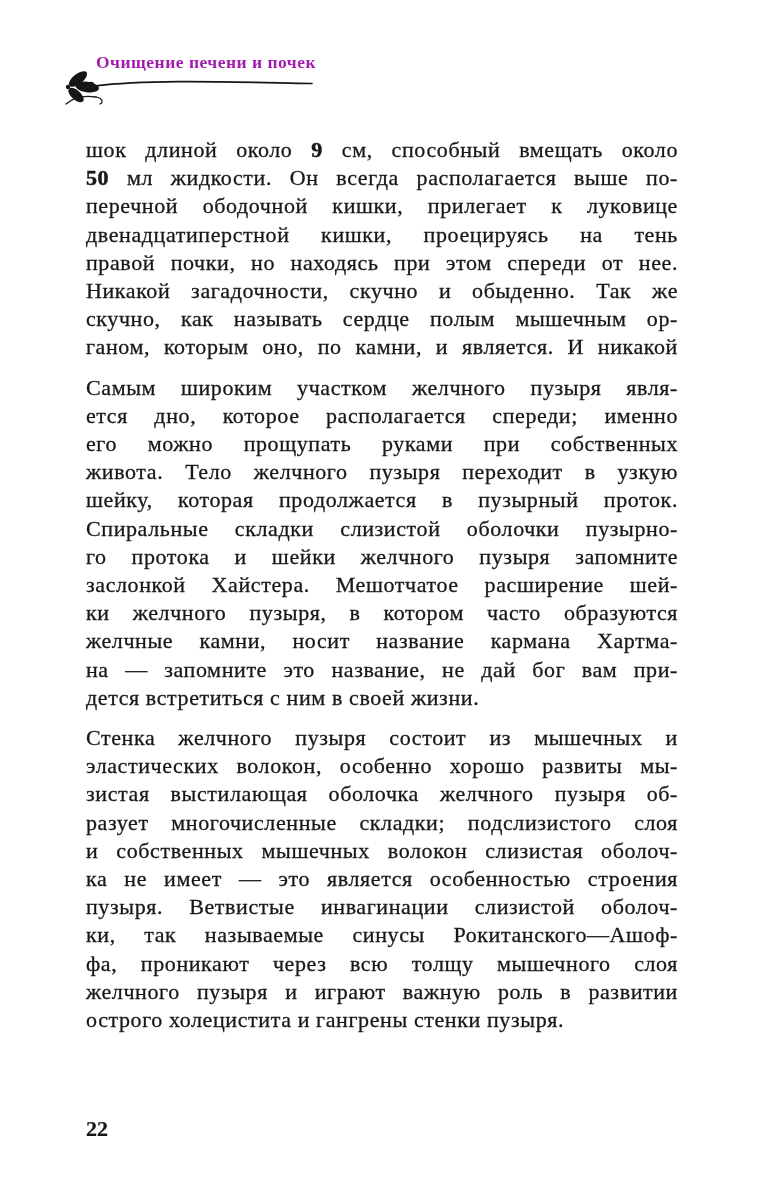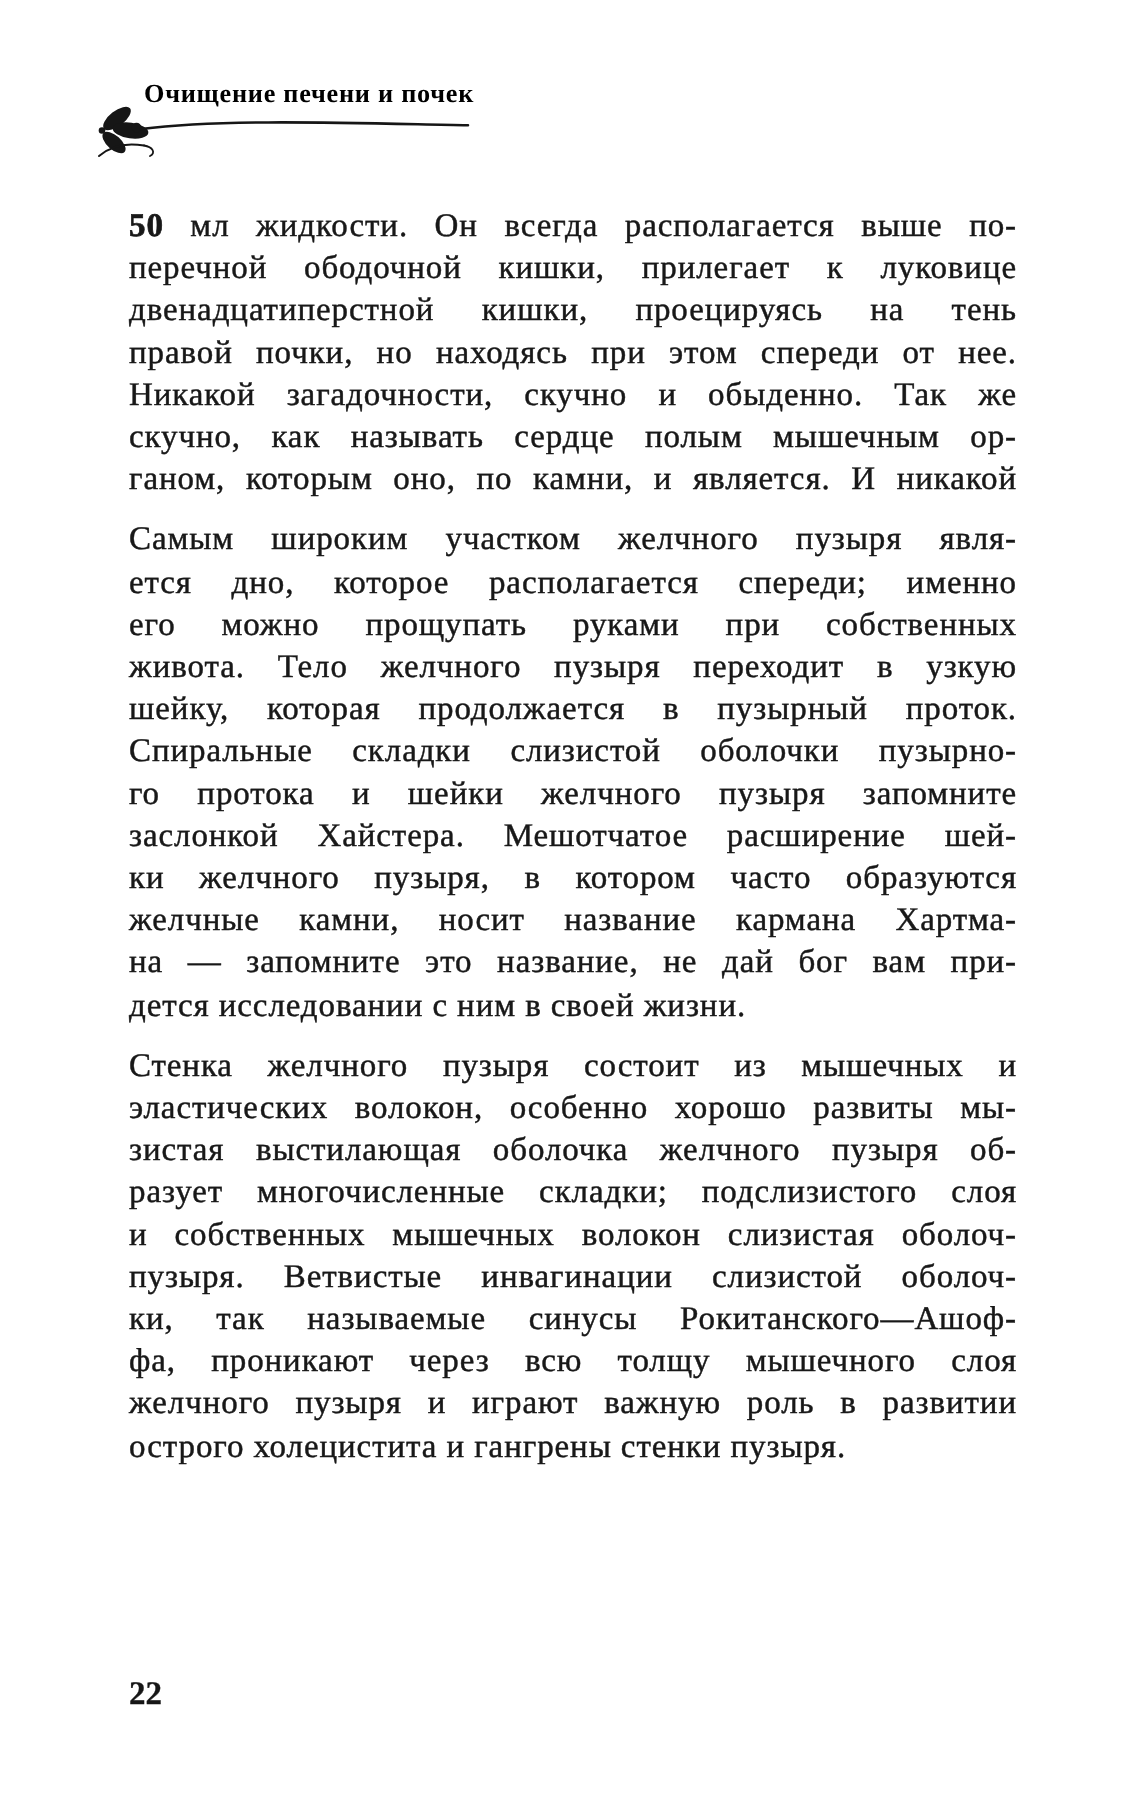--- a/index.html
+++ b/index.html
@@ -12,21 +12,21 @@
     position: relative;
     overflow: hidden;
   }
   .running-header {
     position: absolute;
     left: 96px;
     top: 52px;
     font-size: 17.5px;
     font-weight: bold;
     letter-spacing: 0.5px;
-    color: #000000;
+    color: #a21caf;
     white-space: nowrap;
   }
   .ornament {
     position: absolute;
     left: 56px;
     top: 66px;
     width: 260px;
     height: 48px;
   }
   .body-text {
@@ -74,48 +74,50 @@
     <circle cx="35" cy="19" r="3.2"></circle>
     <circle cx="12" cy="21" r="2.2"></circle>
   </g>
   <path d="M38 20 C 95 13, 175 16, 256 17.5" fill="none" stroke="#161616" stroke-width="1.7" stroke-linecap="round"></path>
   <path d="M10 38 C 18 31, 28 29, 40 31" fill="none" stroke="#161616" stroke-width="1.3" stroke-linecap="round"></path>
   <path d="M40 31 C 46 32, 48 36, 44 38" fill="none" stroke="#161616" stroke-width="1.2" stroke-linecap="round"></path>
 </svg>
 
 <div class="body-text">
     <div class="paragraph">
+      <div class="line">шок длиной около <b>9</b> см, способный вмещать около</div>
       <div class="line"><b>50</b> мл жидкости. Он всегда располагается выше по-</div>
       <div class="line">перечной ободочной кишки, прилегает к луковице</div>
       <div class="line">двенадцатиперстной кишки, проецируясь на тень</div>
       <div class="line">правой почки, но находясь при этом спереди от нее.</div>
       <div class="line">Никакой загадочности, скучно и обыденно. Так же</div>
       <div class="line">скучно, как называть сердце полым мышечным ор-</div>
       <div class="line">ганом, которым оно, по камни, и является. И никакой</div>
     </div>
     <div class="paragraph">
       <div class="line">Самым широким участком желчного пузыря явля-</div>
       <div class="line">ется дно, которое располагается спереди; именно</div>
       <div class="line">его можно прощупать руками при собственных</div>
       <div class="line">живота. Тело желчного пузыря переходит в узкую</div>
       <div class="line">шейку, которая продолжается в пузырный проток.</div>
       <div class="line">Спиральные складки слизистой оболочки пузырно-</div>
       <div class="line">го протока и шейки желчного пузыря запомните</div>
       <div class="line">заслонкой Хайстера. Мешотчатое расширение шей-</div>
       <div class="line">ки желчного пузыря, в котором часто образуются</div>
       <div class="line">желчные камни, носит название кармана Хартма-</div>
       <div class="line">на — запомните это название, не дай бог вам при-</div>
-      <div class="line para-last">дется исследовании с ним в своей жизни.</div>
+      <div class="line para-last">дется встретиться с ним в своей жизни.</div>
     </div>
     <div class="paragraph">
       <div class="line">Стенка желчного пузыря состоит из мышечных и</div>
       <div class="line">эластических волокон, особенно хорошо развиты мы-</div>
       <div class="line">зистая выстилающая оболочка желчного пузыря об-</div>
       <div class="line">разует многочисленные складки; подслизистого слоя</div>
       <div class="line">и собственных мышечных волокон слизистая оболоч-</div>
+      <div class="line">ка не имеет — это является особенностью строения</div>
       <div class="line">пузыря. Ветвистые инвагинации слизистой оболоч-</div>
       <div class="line">ки, так называемые синусы Рокитанского—Ашоф-</div>
       <div class="line">фа, проникают через всю толщу мышечного слоя</div>
       <div class="line">желчного пузыря и играют важную роль в развитии</div>
       <div class="line para-last">острого холецистита и гангрены стенки пузыря.</div>
     </div>
   </div>
 
 <div class="page-number">22</div>
 

